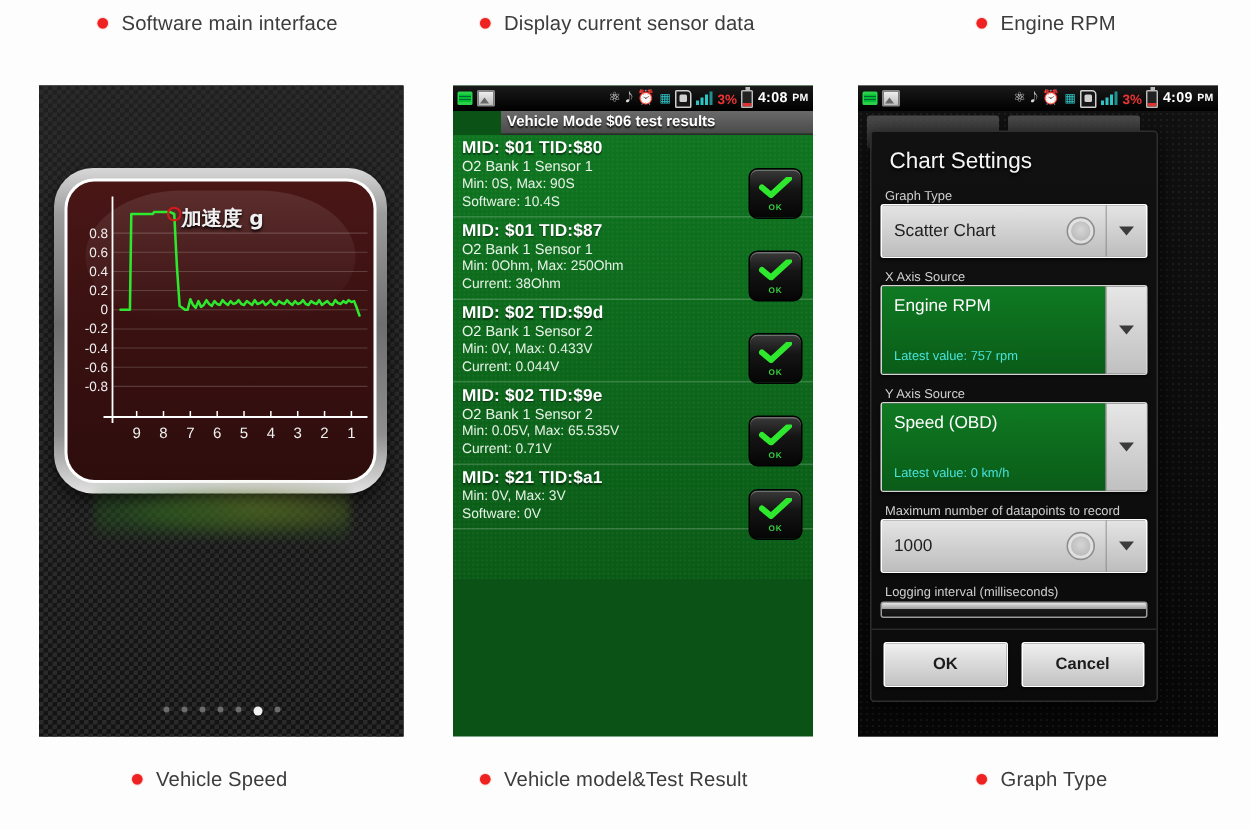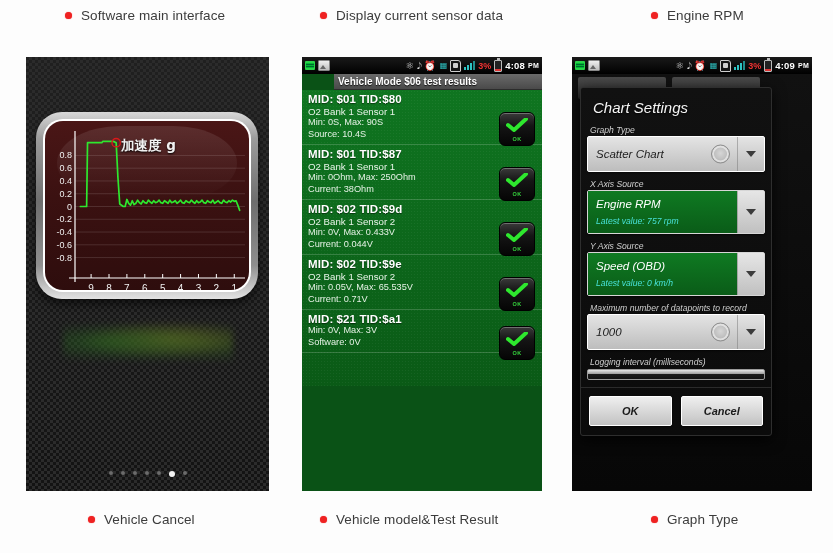--- a/index.html
+++ b/index.html
@@ -34,21 +34,21 @@
     left:26px;top:57px;width:243px;height:434px;
     background-color:#1c1c1c;
     background-image:
       linear-gradient(45deg,#2b2b2b 25%,transparent 25%,transparent 75%,#2b2b2b 75%),
       linear-gradient(45deg,#2b2b2b 25%,transparent 25%,transparent 75%,#2b2b2b 75%),
       linear-gradient(0deg,#131313,#202020);
     background-size:6px 6px,6px 6px,100% 100%;
     background-position:0 0,3px 3px,0 0;
   }
   .widget{
-    position:absolute;left:10px;top:55px;width:222px;height:187px;
+    position:absolute;left:10px;top:55px;width:222px;height:217px;
     border-radius:26px;
     background:linear-gradient(180deg,#d8d8d8 0%,#9c9c9c 14%,#6e6e6e 48%,#8f8f8f 82%,#e3e3e3 100%);
     padding:7px;box-sizing:border-box;
     box-shadow:0 5px 10px rgba(0,0,0,.6);
   }
   .widget-inner{
     width:100%;height:100%;border-radius:20px;
     background:#fff;padding:2px;box-sizing:border-box;
   }
   .chart-face{
@@ -178,21 +178,21 @@
       linear-gradient(180deg,#111,#070707);
     background-size:4px 4px,100% 100%;
   }
   .ghost-tabs{position:absolute;left:6px;top:20px;display:flex;gap:6px;}
   .ghost-tab{width:88px;height:22px;background:linear-gradient(180deg,#5d5d5d,#3a3a3a);border-radius:2px;opacity:.75;}
   .dialog{
     position:absolute;left:8px;top:30px;width:192px;
     background:linear-gradient(180deg,#111 0%,#0b0b0b 100%);
     border:1px solid #2e2e2e;border-radius:3px;
     box-shadow:0 4px 14px rgba(0,0,0,.85);
-    box-sizing:border-box;padding:0 0 0 0;font-style:italic;
+    box-sizing:border-box;padding:0 0 0 0;
   }
   .dlg-title{
     color:#f5f5f5;font-size:15px;padding:11px 0 9px 12px;
     text-shadow:0 1px 2px #000;
   }
   .dlg-body{padding:0 6px 0 6px;}
   .field-label{color:#cfcfcf;font-size:8.6px;padding:0 0 1px 3px;}
   .spinner{
     position:relative;display:flex;align-items:stretch;
     background:linear-gradient(180deg,#e4e4e4,#bdbdbd);
@@ -221,21 +221,21 @@
     background:none;border:1px solid #d6d6d6;padding:0;
   }
   .spinner.green .sp-main{
     background:linear-gradient(180deg,#0f7a22,#0a5c18);
     padding:7px 8px;
   }
   .spinner.green .sp-arrow{
     background:linear-gradient(180deg,#e6e6e6,#c0c0c0);
   }
   .sp-val-w{color:#fff;font-size:11.5px;}
-  .sp-latest{color:#49e2d9;font-size:8.6px;margin-top:6px;}
+  .sp-latest{color:#49e2d9;font-size:8.6px;margin-top:22px;}
   .logbar{
     height:9px;border-radius:2px;margin-top:1px;
     background:linear-gradient(180deg,#e6e6e6 0%,#9a9a9a 45%,#1b1b1b 48%,#111 100%);
     border:1px solid #9b9b9b;
   }
   .dlg-btns{
     display:flex;gap:9px;padding:8px 8px 9px 8px;border-top:1px solid #2b2b2b;margin-top:7px;
   }
   .dlg-btn{
     flex:1;text-align:center;padding:8px 0;
@@ -356,21 +356,21 @@
     </div>
 
     <div class="app-title">Vehicle Mode $06 test results</div>
 
     <div class="results" id="results-list">
         <div class="res-blk">
           <div class="res-mid">MID: $01 TID:$80</div>
           <div class="res-sub">O2 Bank 1 Sensor 1</div>
           <div class="res-vals">
             <div>Min: 0S, Max: 90S</div>
-            <div>Source: 10.4S</div>
+            <div>Software: 10.4S</div>
           </div>
           <div class="okbtn" style="top: 22px;">
             <svg class="tick" viewBox="0 0 22 14">
               <polyline points="2,7 8,12 20,1" fill="none" stroke="#2ee82e" stroke-width="4" stroke-linecap="round" stroke-linejoin="round"></polyline>
             </svg>
             <span class="oklbl">OK</span>
           </div>
         </div>
         <div class="res-sep"></div>
         <div class="res-blk">
@@ -524,21 +524,21 @@
 
       <div class="dlg-btns">
         <div class="dlg-btn">OK</div>
         <div class="dlg-btn">Cancel</div>
       </div>
     </div>
   </div>
 
   <div class="caption" style="left:88px;top:512px;">
     <span class="cap-dot"></span>
-    <span class="cap-txt">Vehicle Cancel</span>
+    <span class="cap-txt">Vehicle Speed</span>
   </div>
   <div class="caption" style="left:320px;top:512px;">
     <span class="cap-dot"></span>
     <span class="cap-txt">Vehicle model&amp;Test Result</span>
   </div>
   <div class="caption" style="left:651px;top:512px;">
     <span class="cap-dot"></span>
     <span class="cap-txt">Graph Type</span>
   </div>
 

